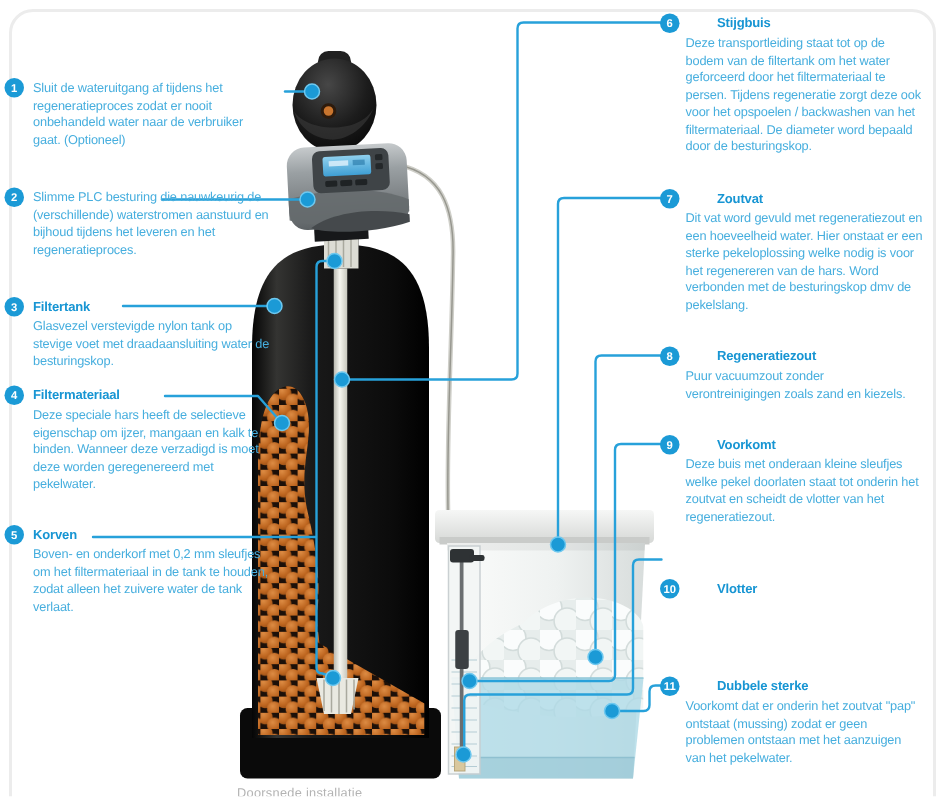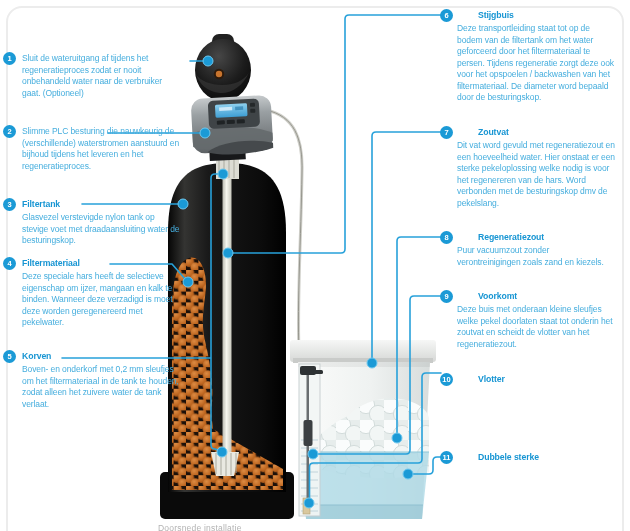--- a/index.html
+++ b/index.html
@@ -255,25 +255,26 @@
   <div class="anno right" style="left:440px;top:231px;">
     <div class="badge">8</div>
     <div class="title">Regeneratiezout</div>
     <div class="body">Puur vacuumzout zonder verontreinigingen zoals zand en kiezels.</div>
   </div>
   <div class="anno right" style="left:440px;top:290px;">
     <div class="badge">9</div>
     <div class="title">Voorkomt</div>
     <div class="body">Deze buis met onderaan kleine sleufjes welke pekel doorlaten staat tot onderin het zoutvat en scheidt de vlotter van het regeneratiezout.</div>
   </div>
-  <div class="anno right" style="left:440px;top:373px;">
+  <div class="anno right" style="left:440px;top:386px;">
     <div class="badge">10</div>
     <div class="title">Vlotter</div>
   </div>
   <div class="anno right" style="left:440px;top:451px;">
     <div class="badge">11</div>
     <div class="title">Dubbele sterke</div>
+    <div class="body">Voorkomt dat er onderin het zoutvat "pap" ontstaat (mussing) zodat er geen problemen ontstaan met het aanzuigen van het pekelwater.</div>
   </div>
 
   <div class="caption">Doorsnede installatie</div>
 
   <div class="card-border"></div>
 </div>
 
 </body></html>

